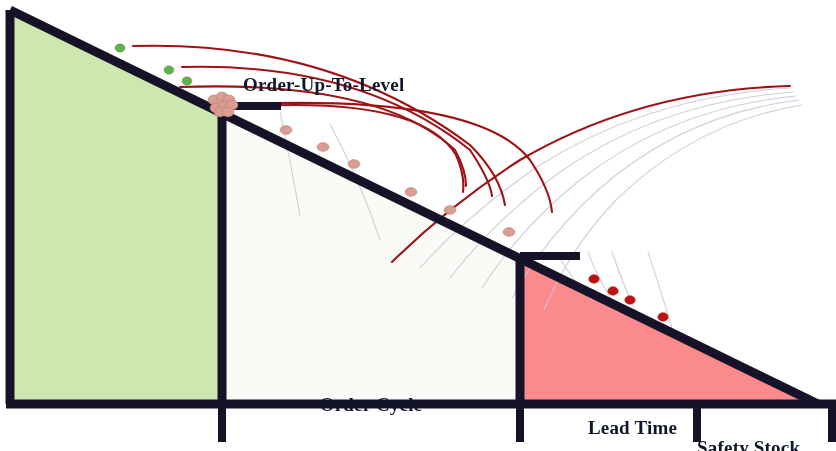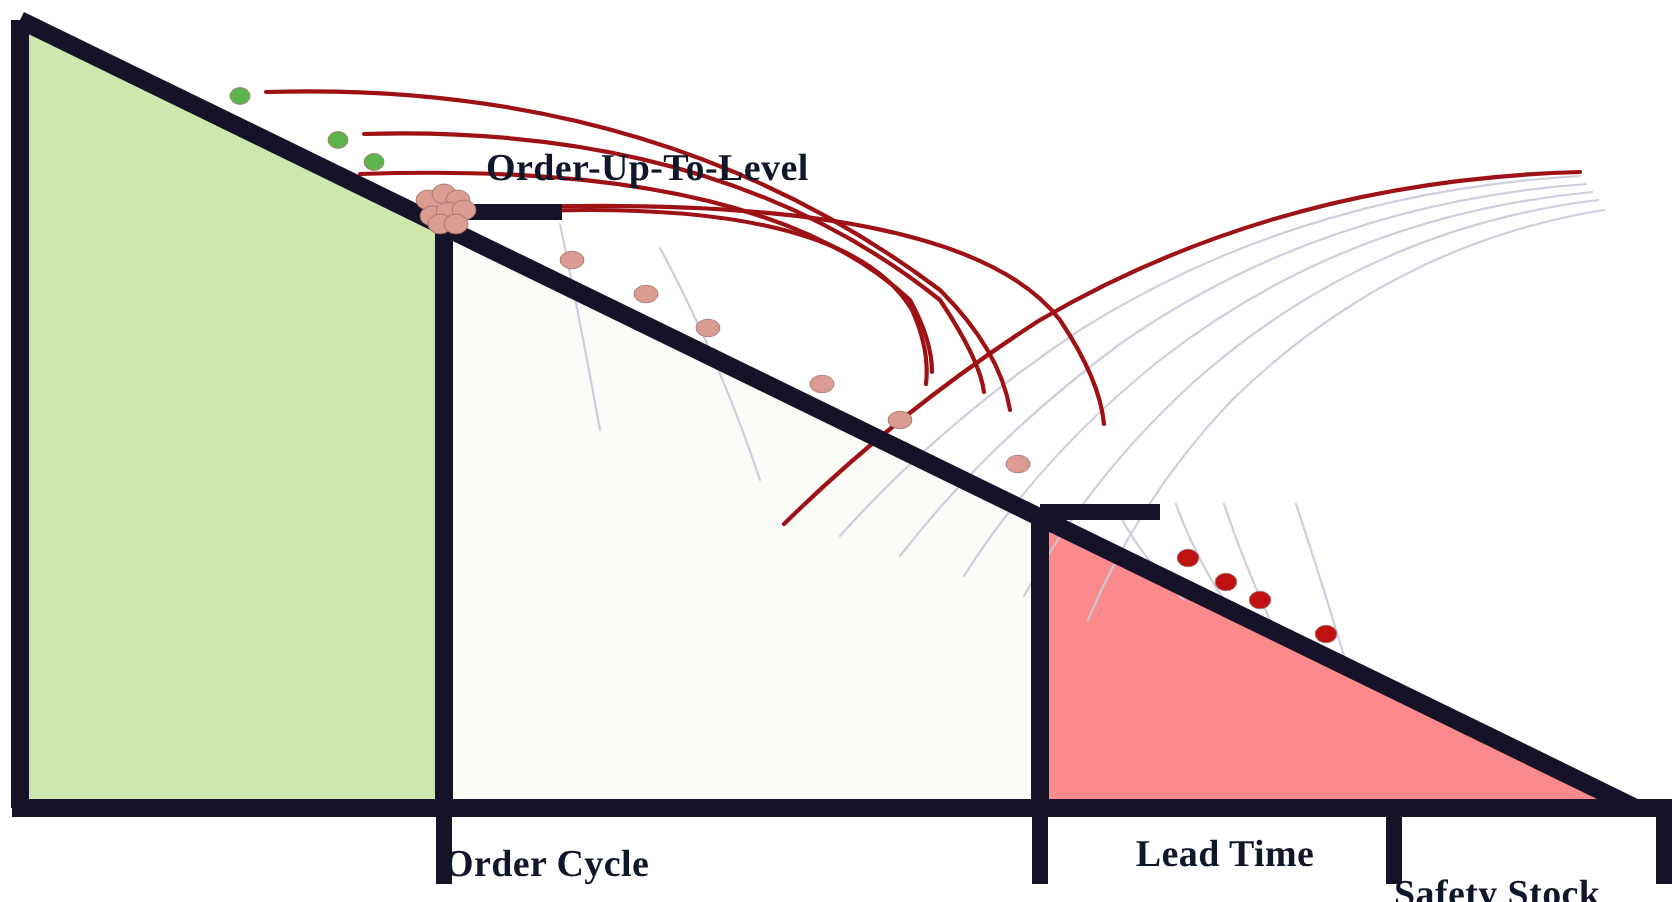--- a/index.html
+++ b/index.html
@@ -108,16 +108,16 @@
     <g id="dots-red">
         <ellipse cx="594" cy="279" rx="5.4" ry="4.4" fill="#BE1110" stroke="#9a6f66" stroke-width="0.4"></ellipse>
         <ellipse cx="613" cy="291" rx="5.4" ry="4.4" fill="#BE1110" stroke="#9a6f66" stroke-width="0.4"></ellipse>
         <ellipse cx="630" cy="300" rx="5.4" ry="4.4" fill="#BE1110" stroke="#9a6f66" stroke-width="0.4"></ellipse>
         <ellipse cx="663" cy="317" rx="5.4" ry="4.4" fill="#BE1110" stroke="#9a6f66" stroke-width="0.4"></ellipse>
       </g>
   </svg>
 
   <div class="lbl lbl-marker" id="m0" style="left: 243px; top: 74px;">Order-Up-To-Level</div>
 
-  <div class="lbl lbl-axis" id="a0" style="top: 422px; left: 222px; width: 298px; text-align: left; padding-left: 0px;">Order Cycle</div>
-  <div class="lbl lbl-axis" id="a1" style="top: 417px; left: 524px; width: 177px; text-align: center; padding-left: 0px;">Lead Time</div>
+  <div class="lbl lbl-axis" id="a0" style="top: 394px; left: 222px; width: 298px; text-align: center; padding-left: 0px;">Order Cycle</div>
+  <div class="lbl lbl-axis" id="a1" style="top: 417px; left: 544px; width: 177px; text-align: center; padding-left: 0px;">Lead Time</div>
   <div class="lbl lbl-axis" id="a2" style="top: 437px; left: 697px; width: 139px; text-align: left; padding-left: 0px;">Safety Stock</div>
 </div>
 
 </body></html>

